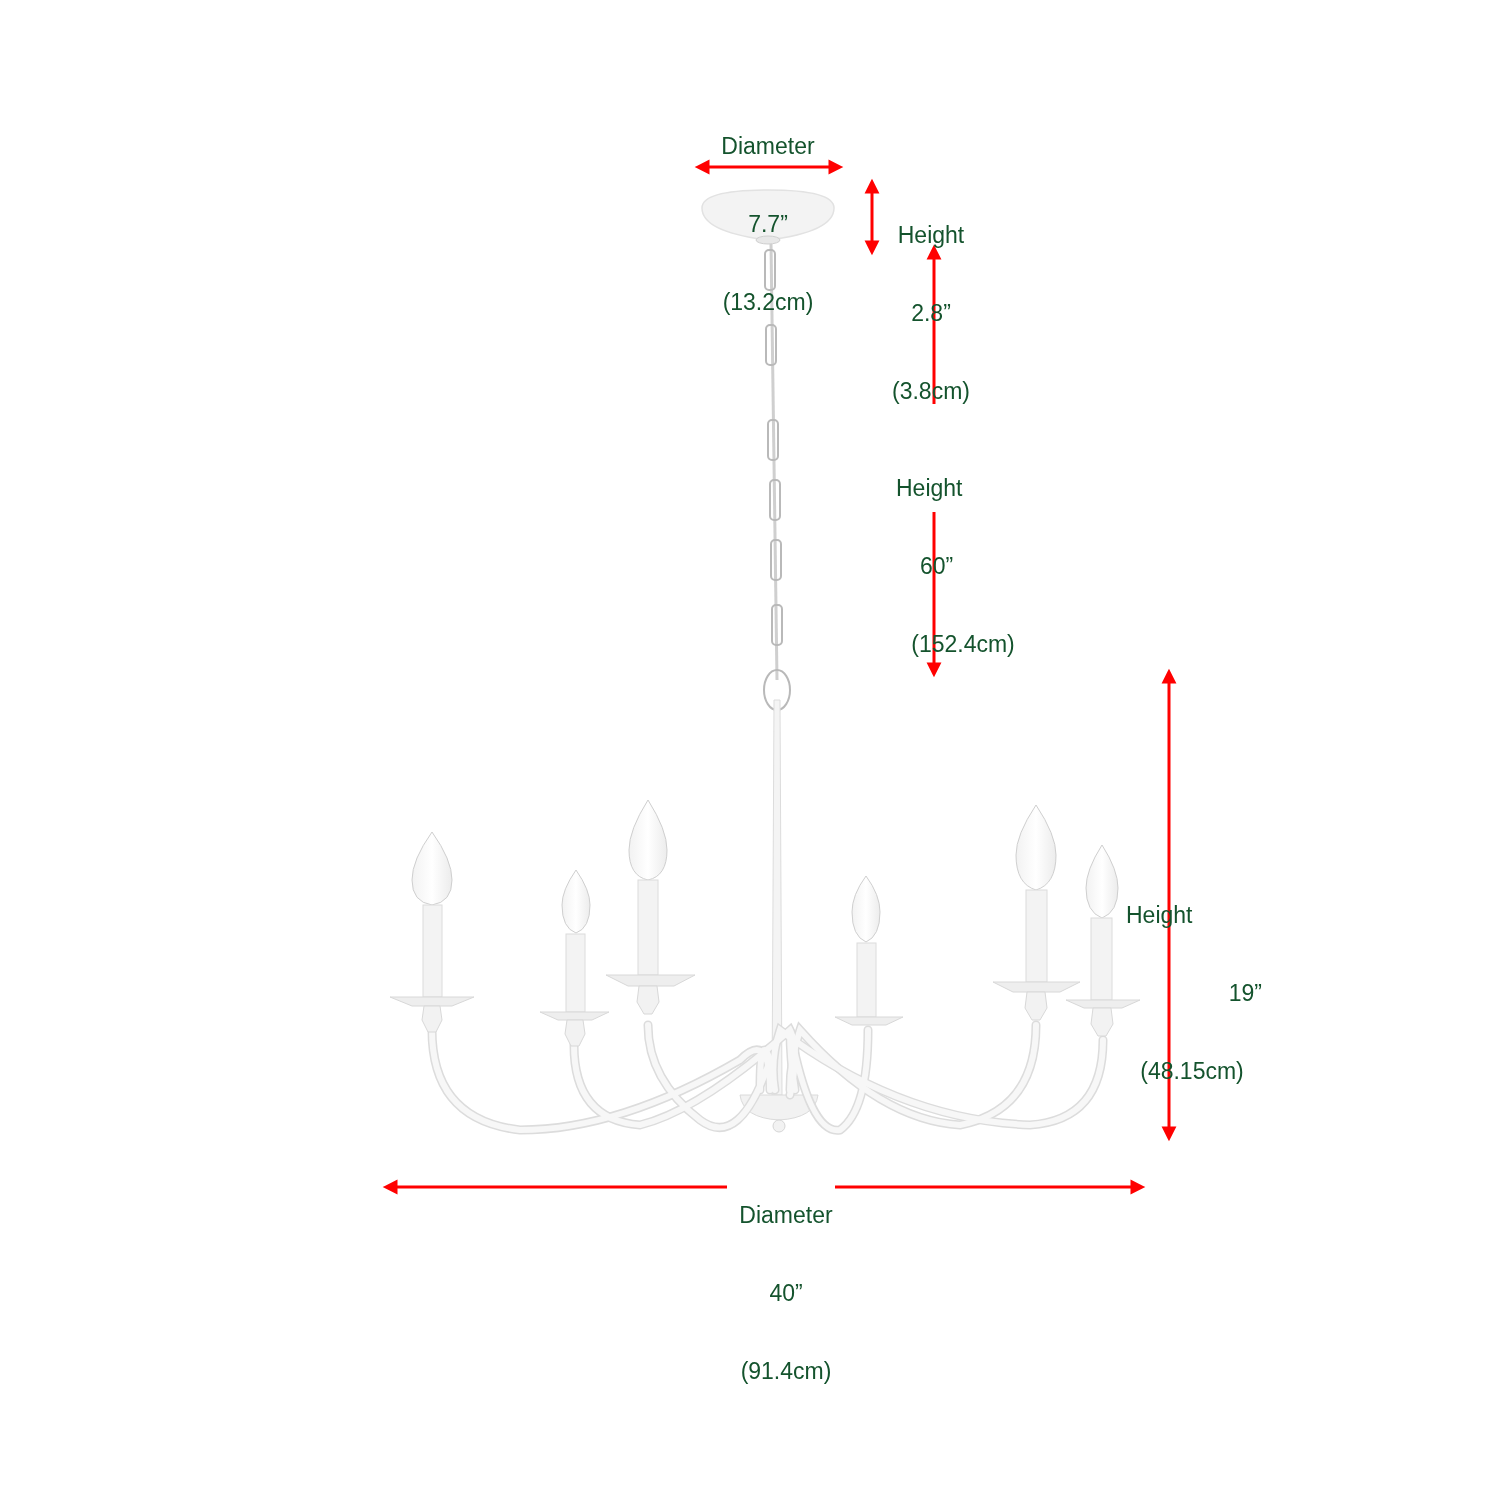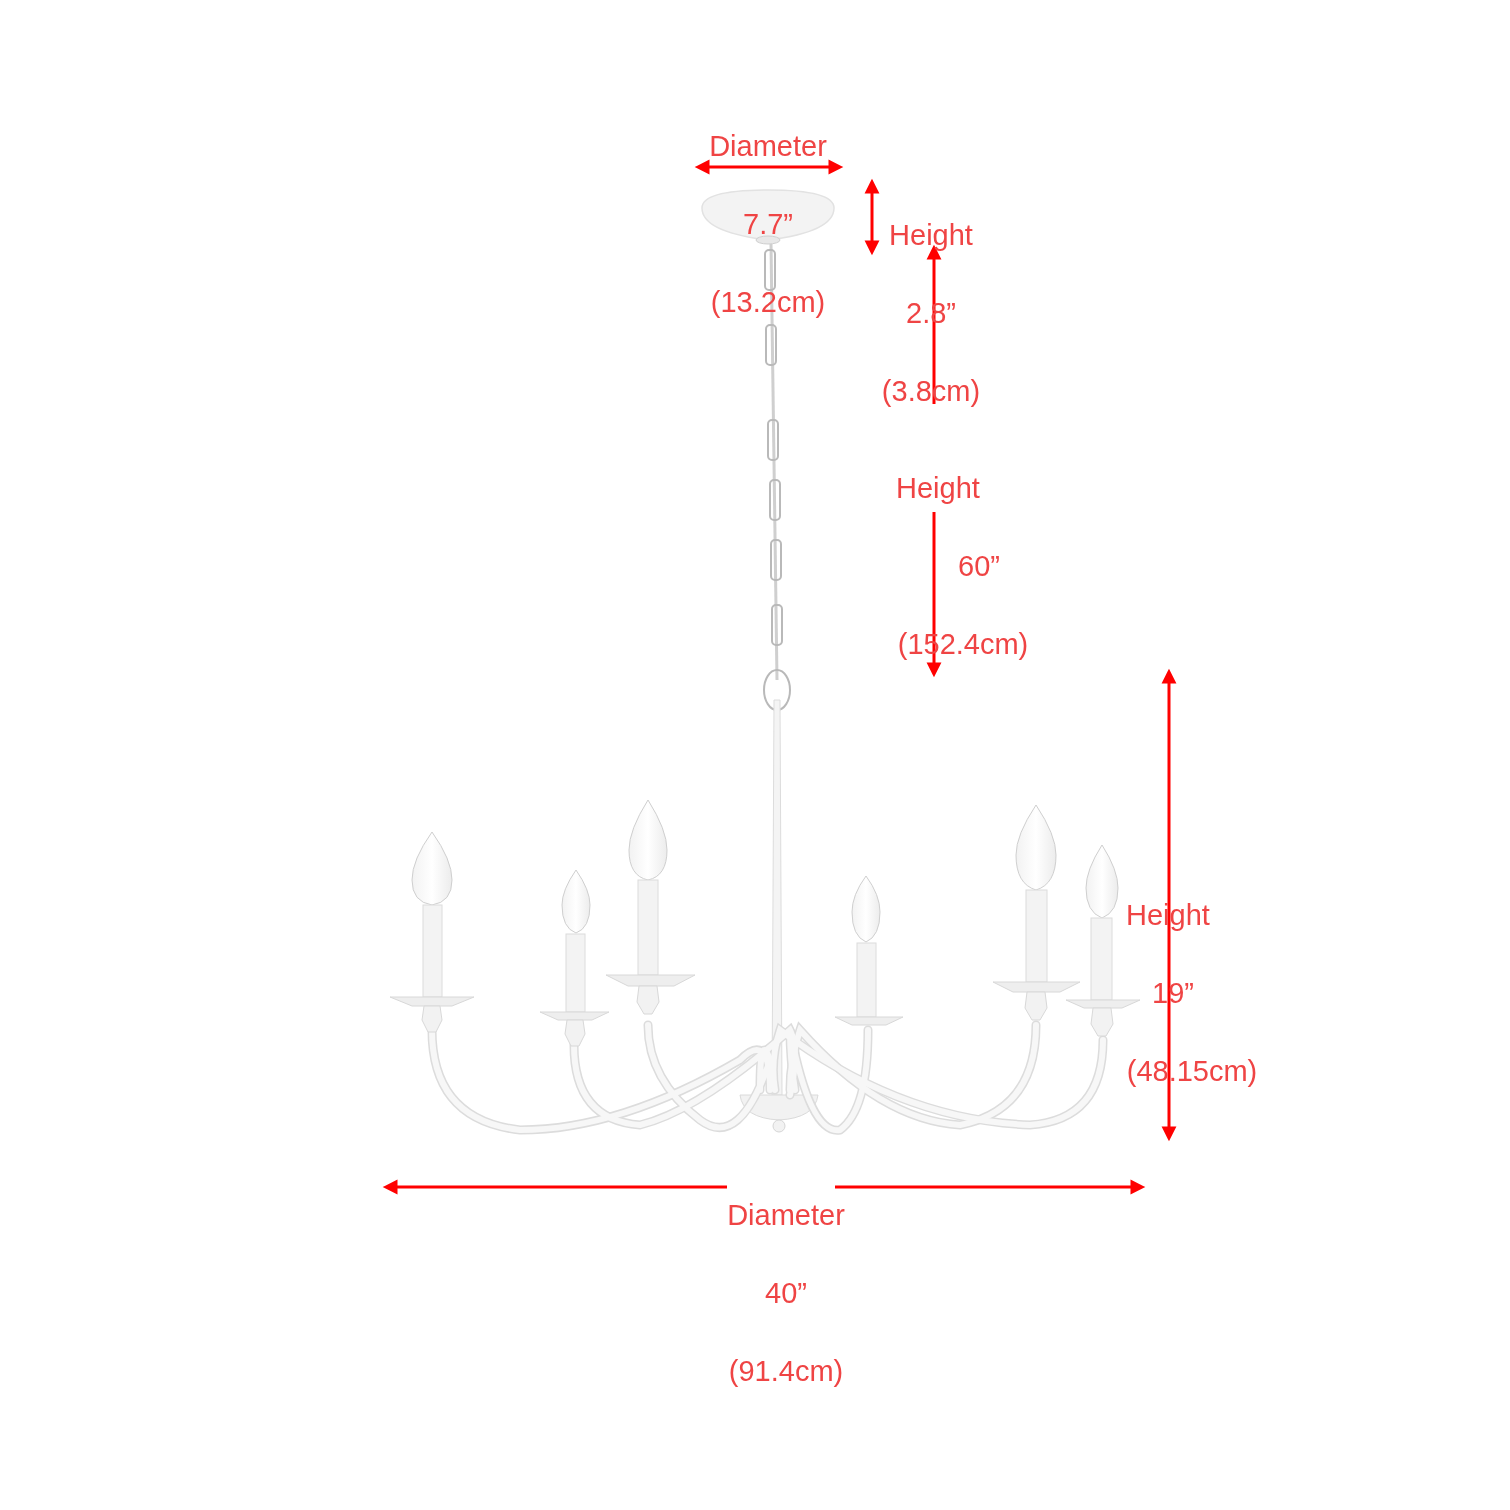--- a/index.html
+++ b/index.html
@@ -1,17 +1,17 @@
 <!DOCTYPE html>
 <html><head>
 <meta charset="utf-8">
 <style>
   html, body { margin:0; padding:0; background:#ffffff; }
   body { width:1510px; height:1510px; position:relative; overflow:hidden; font-family:"Liberation Sans", sans-serif; }
-  .label { position:absolute; color:#ef4444; font-size:29px; line-height:26px; text-align:center; white-space:pre; }
+  .label { position:absolute; color:#14532d; font-size:23px; line-height:26px; text-align:center; white-space:pre; }
   .label span { display:block; }
   svg.art { position:absolute; left:0; top:0; }
 </style>
 </head>
 <body>
 
 <svg class="art" width="1510" height="1510" viewBox="0 0 1510 1510">
   <defs>
     <linearGradient id="bulb" x1="0" x2="1">
       <stop offset="0" stop-color="#f2f2f2"></stop>
@@ -133,27 +133,27 @@
 </div>
 
 <div class="label" style="left:878px; top:170px; width:106px;">
   <span>Height</span>
   <span>2.8”</span>
   <span>(3.8cm)</span>
 </div>
 
 <div class="label" style="left:888px; top:423px; width:150px;">
   <span style="text-align:left; padding-left:8px;">Height</span>
-  <span style="text-align:center; padding-left:32px;">60”</span>
+  <span style="text-align:left; padding-left:32px;">60”</span>
   <span>(152.4cm)</span>
 </div>
 
 <div class="label" style="left:1122px; top:850px; width:140px;">
   <span style="text-align:left; padding-left:4px;">Height</span>
-  <span style="text-align:left; padding-left:30px;">19”</span>
+  <span style="text-align:right; padding-left:30px;">19”</span>
   <span>(48.15cm)</span>
 </div>
 
 <div class="label" style="left:716px; top:1150px; width:140px;">
   <span>Diameter</span>
   <span>40”</span>
   <span>(91.4cm)</span>
 </div>
 
 </body></html>

